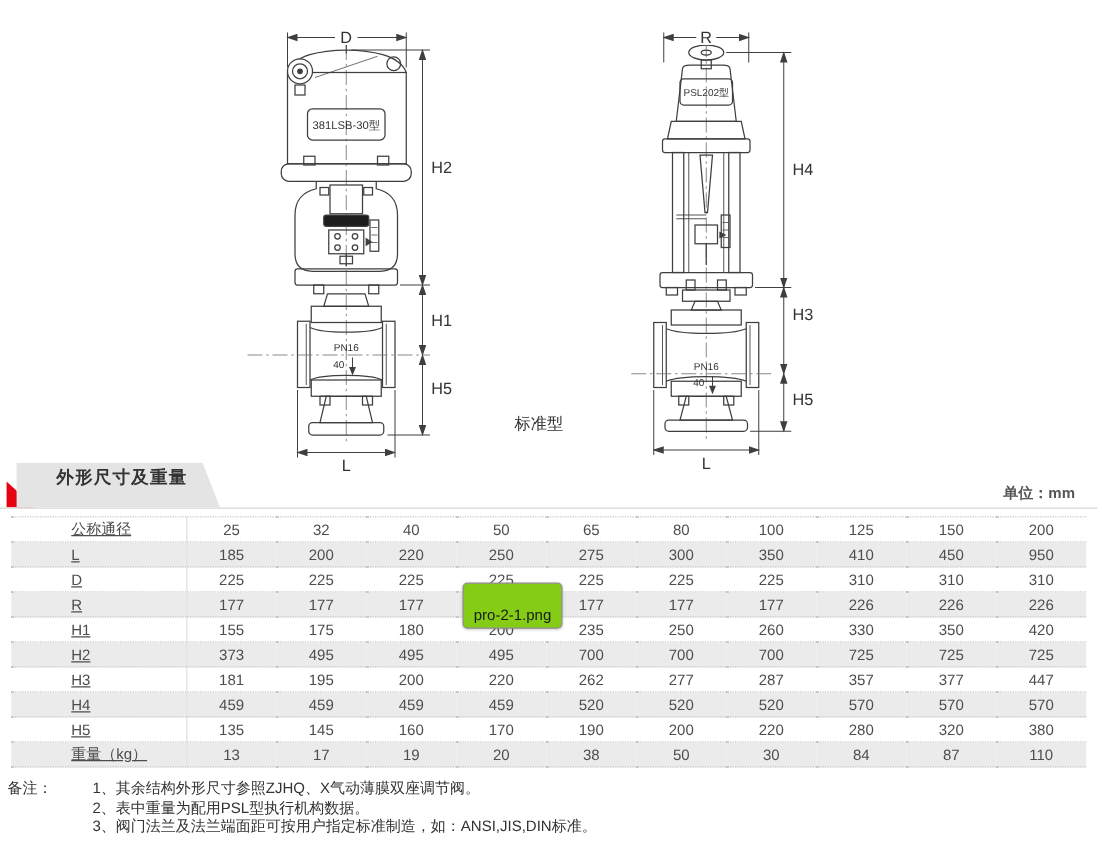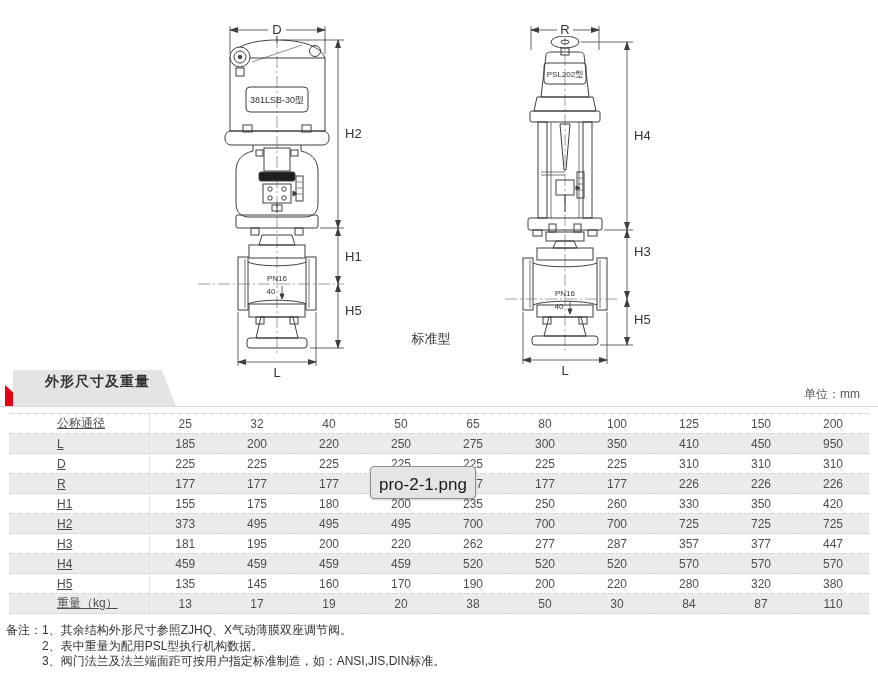--- a/index.html
+++ b/index.html
@@ -8,36 +8,36 @@
 
   .drawing-area { position: relative; width: 878px; height: 382px; }
   .drawing-area svg { position:absolute; left:0; top:0; }
 
   .section-header { position: relative; height: 23px; margin-top: 2px; border-bottom: 1px solid #d6d6d6; }
   .flag-triangle { position:absolute; left:5px; bottom:0; width:23px; height:21px; background:#e50012;
                    clip-path: polygon(0 0, 0 100%, 100% 100%); }
   .title-bar { position:absolute; left:13px; bottom:0; height:36px; background:#e4e4e4;
                padding: 0 26px 0 32px; clip-path: polygon(0 0, calc(100% - 14px) 0, 100% 100%, 0 100%); }
   .title-bar span { font-size:14px; font-weight:bold; color:#333; line-height:22px; letter-spacing:1px; }
-  .unit-note { position:absolute; right:18px; bottom:3px; font-size:12px; color:#555; }
+  .unit-note { position:absolute; right:18px; bottom:3px; font-size:12px; color:#555;font-weight:bold; }
 
   .table-wrap { margin: 6px 9px 0 9px; }
   table { width: 860px; border-collapse: collapse; table-layout: fixed; font-size: 12px; color:#4d4d4d; }
   th, td { height: 20px; font-weight: normal; text-align: center; border-top: 1px dotted #c9c9c9; padding:0; }
   tbody tr:last-child th, tbody tr:last-child td { border-bottom: 1px dotted #c9c9c9; }
   th.label-cell { text-align: left; padding-left: 48px; border-right: 1px solid #e1e1e1; text-decoration: underline; }
   tbody tr:nth-child(odd) { background: #ebebeb; }
 
-  .img-tooltip { position:absolute; left:370px; top:466px; z-index:5; background:#e5e5e5;
-                 border:1px solid #8f8f8f; border-radius:4px; padding:8px 8px 3px 8px;
-                 font-size:17px; color:#1a1a1a; box-shadow:0 1px 2px rgba(0,0,0,0.18); }
+  .img-tooltip { position:absolute; left:370px; top:466px; z-index:5; background:#84cc16;
+                 border:1px solid #8f8f8f; border-radius:4px; padding:18px 8px 3px 8px;
+                 font-size:12px; color:#1a1a1a; box-shadow:0 1px 2px rgba(0,0,0,0.18); }
 
   .notes { display:flex; margin: 9px 0 0 6px; font-size:12px; color:#333; line-height:15.5px; }
   .notes-prefix { white-space:nowrap;text-align:right; }
-  .notes-items div { white-space:nowrap; }
+  .notes-items div { white-space:nowrap;margin-left:32px; }
 
   svg text { font-family: "Liberation Sans", "DejaVu Sans", sans-serif; fill:#333; }
   .dim-label { font-size: 13px; }
   .pn-label { font-size: 8px; }
   .model-label { font-size: 9px; }
   .caption-label { font-size: 13px; }
 </style>
 </head>
 <body>
 

